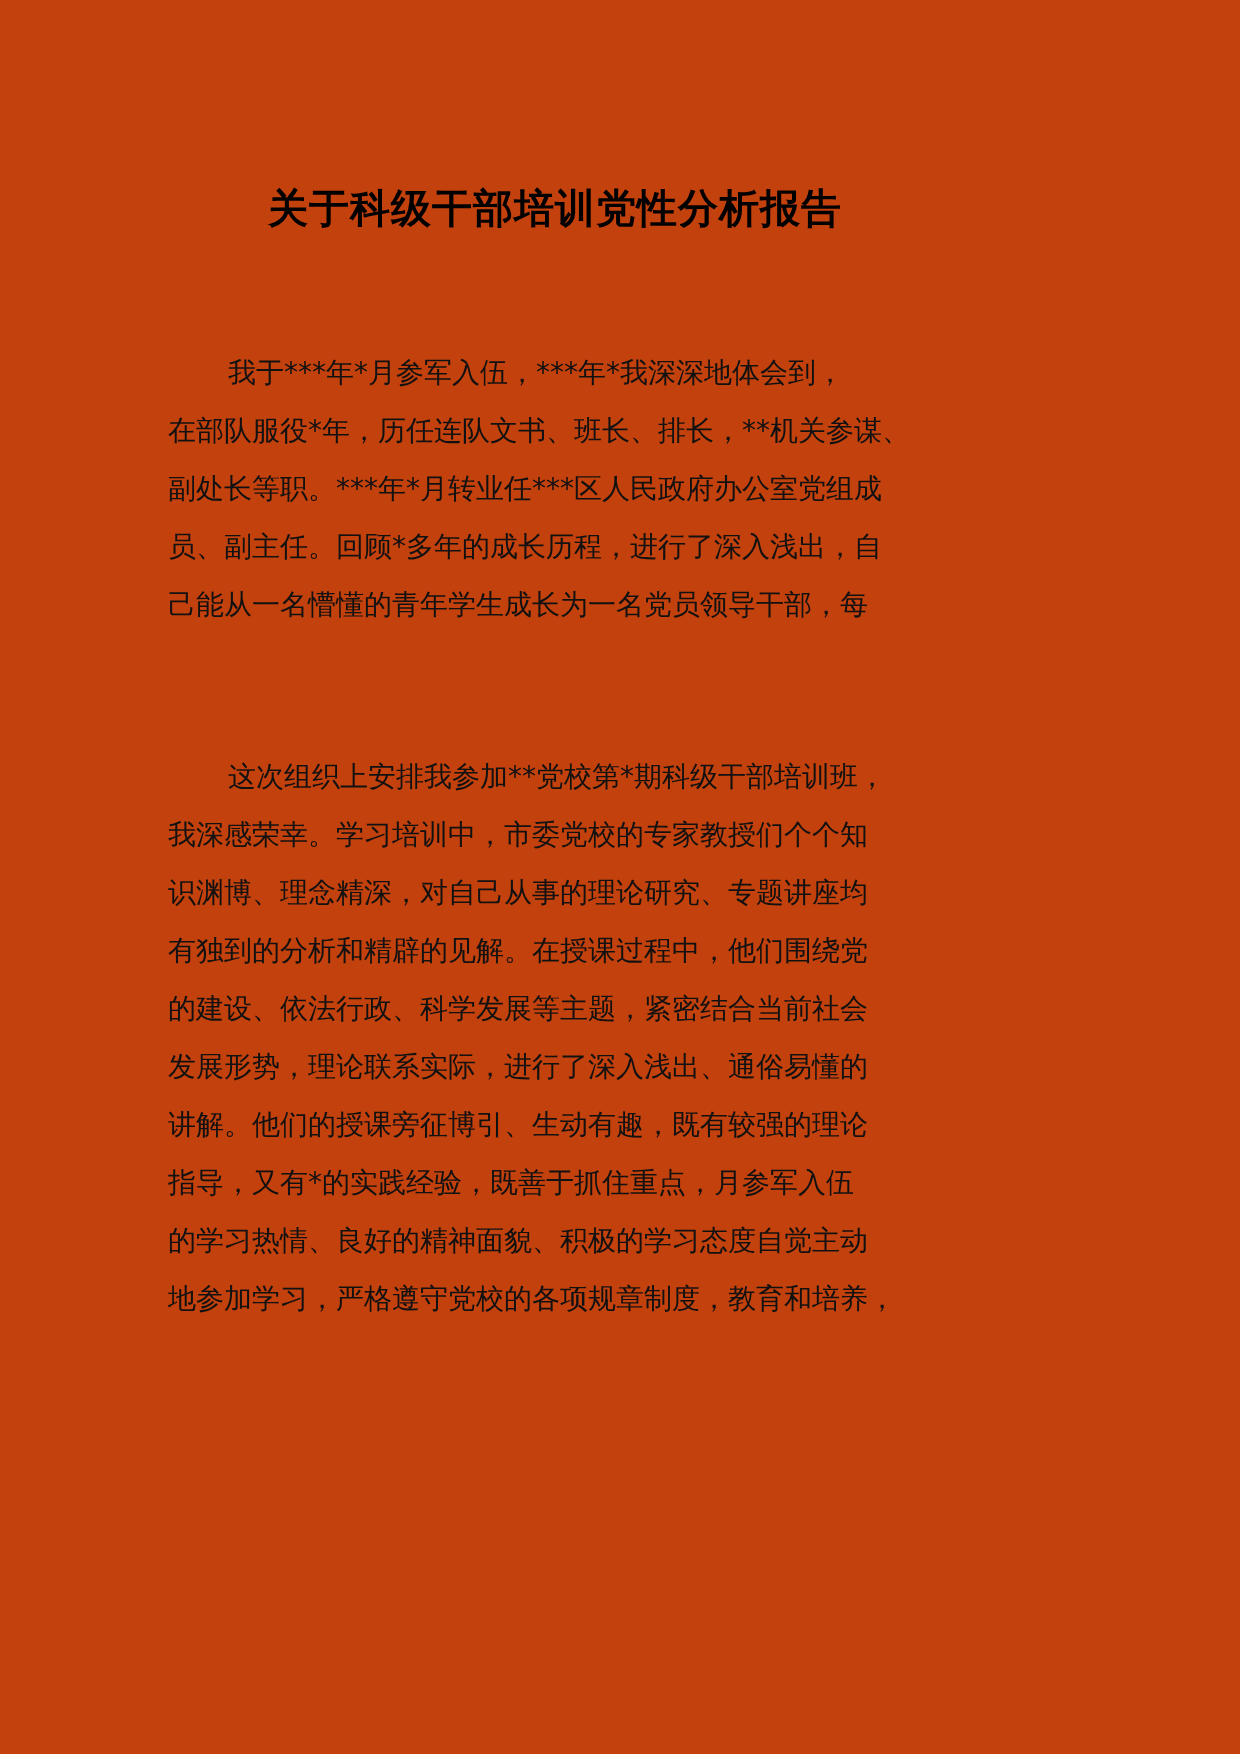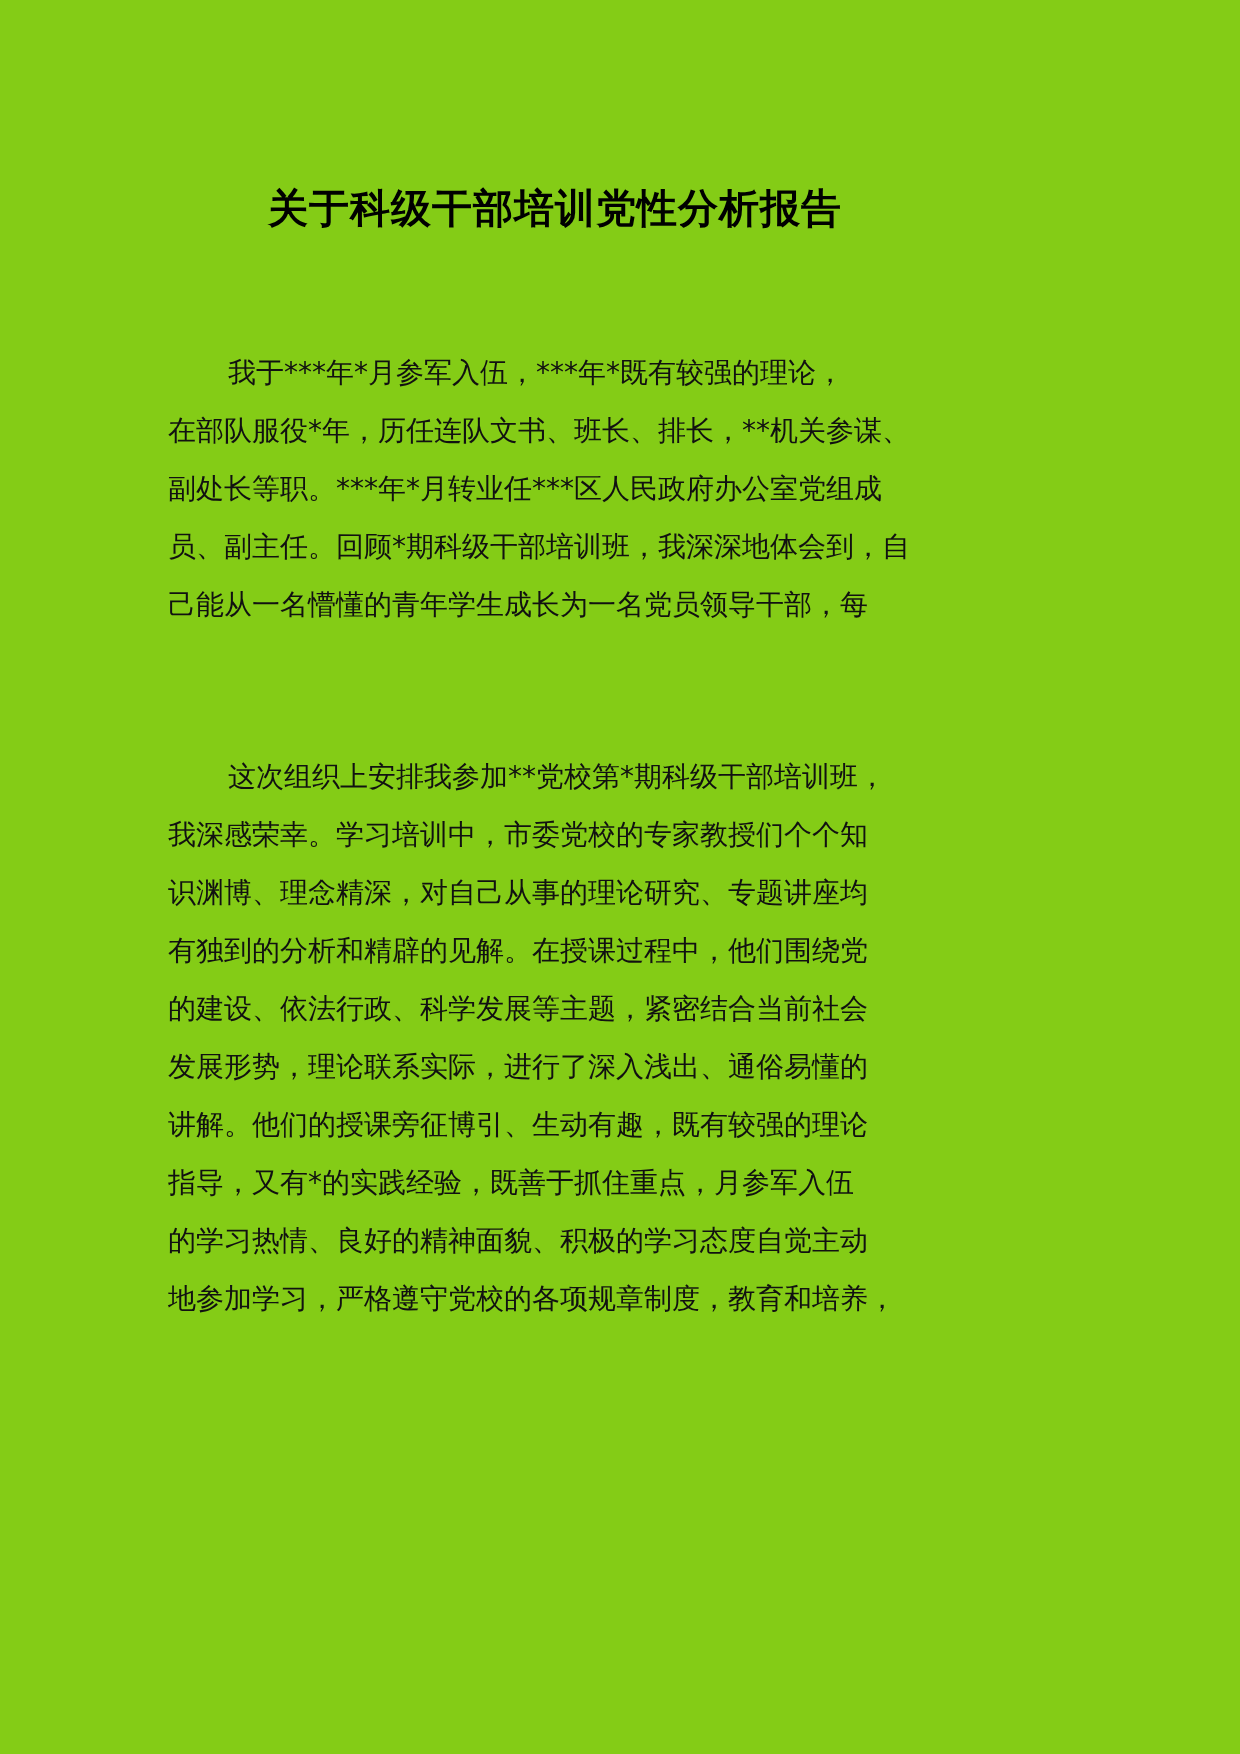--- a/index.html
+++ b/index.html
@@ -14,21 +14,21 @@
       overflow: hidden;
       font-family: "DejaVu Sans", "Liberation Sans", sans-serif;
       color: #111111;
     }
     .page {
       position: absolute;
       left: 0;
       top: 0;
       width: 1240px;
       height: 1754px;
-      background: #84cc16;
+      background: #c2410c;
     }
     .doc-title {
       position: absolute;
       left: 0;
       top: 180px;
       width: 1110px;
       text-align: center;
       font-size: 40px;
       font-weight: bold;
       line-height: 56px;
@@ -57,24 +57,24 @@
     .para-2 { top: 748px; }
   </style>
 </head>
 <body>
 
 <div class="page">
 
   <h1 class="doc-title">关于科级干部培训党性分析报告</h1>
 
   <div class="body-text para-1">
-    <span class="line indent">我于***年*月参军入伍，***年*既有较强的理论，</span>
+    <span class="line indent">我于***年*月参军入伍，***年*我深深地体会到，</span>
     <span class="line">在部队服役*年，历任连队文书、班长、排长，**机关参谋、</span>
     <span class="line">副处长等职。***年*月转业任***区人民政府办公室党组成</span>
-    <span class="line">员、副主任。回顾*期科级干部培训班，我深深地体会到，自</span>
+    <span class="line">员、副主任。回顾*多年的成长历程，进行了深入浅出，自</span>
     <span class="line">己能从一名懵懂的青年学生成长为一名党员领导干部，每</span>
   </div>
 
   <div class="body-text para-2">
     <span class="line indent">这次组织上安排我参加**党校第*期科级干部培训班，</span>
     <span class="line">我深感荣幸。学习培训中，市委党校的专家教授们个个知</span>
     <span class="line">识渊博、理念精深，对自己从事的理论研究、专题讲座均</span>
     <span class="line">有独到的分析和精辟的见解。在授课过程中，他们围绕党</span>
     <span class="line">的建设、依法行政、科学发展等主题，紧密结合当前社会</span>
     <span class="line">发展形势，理论联系实际，进行了深入浅出、通俗易懂的</span>

